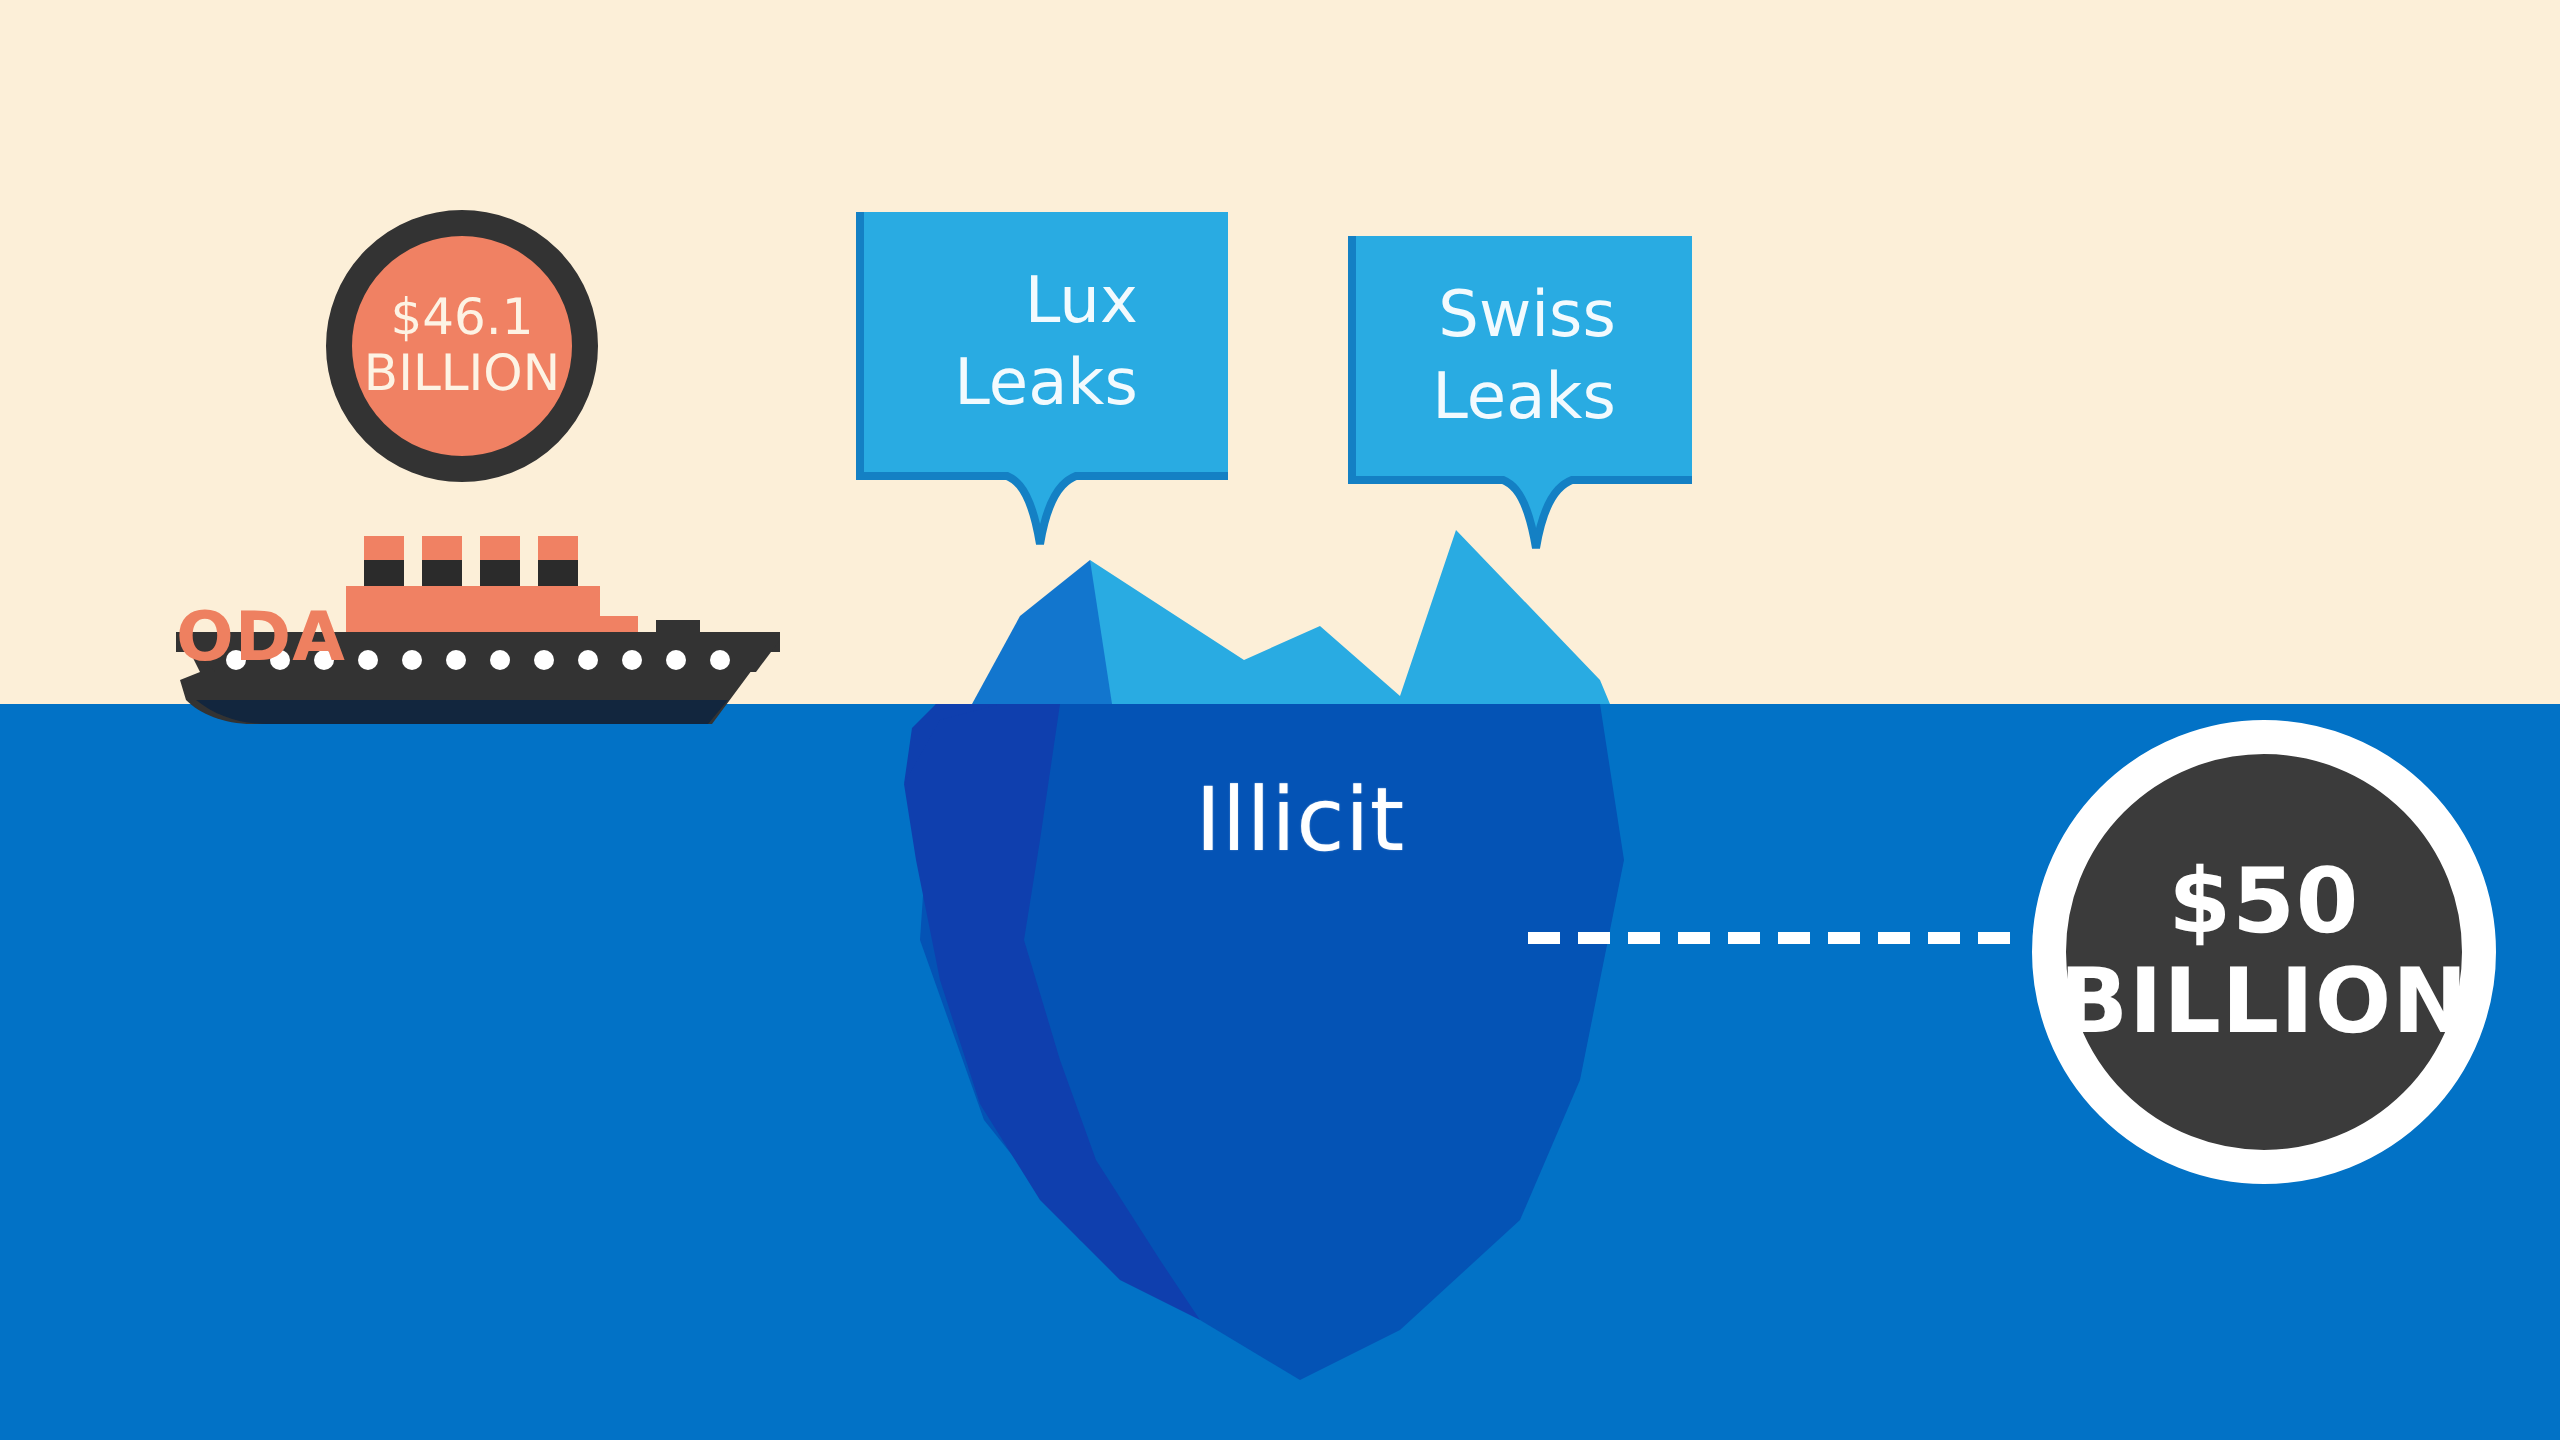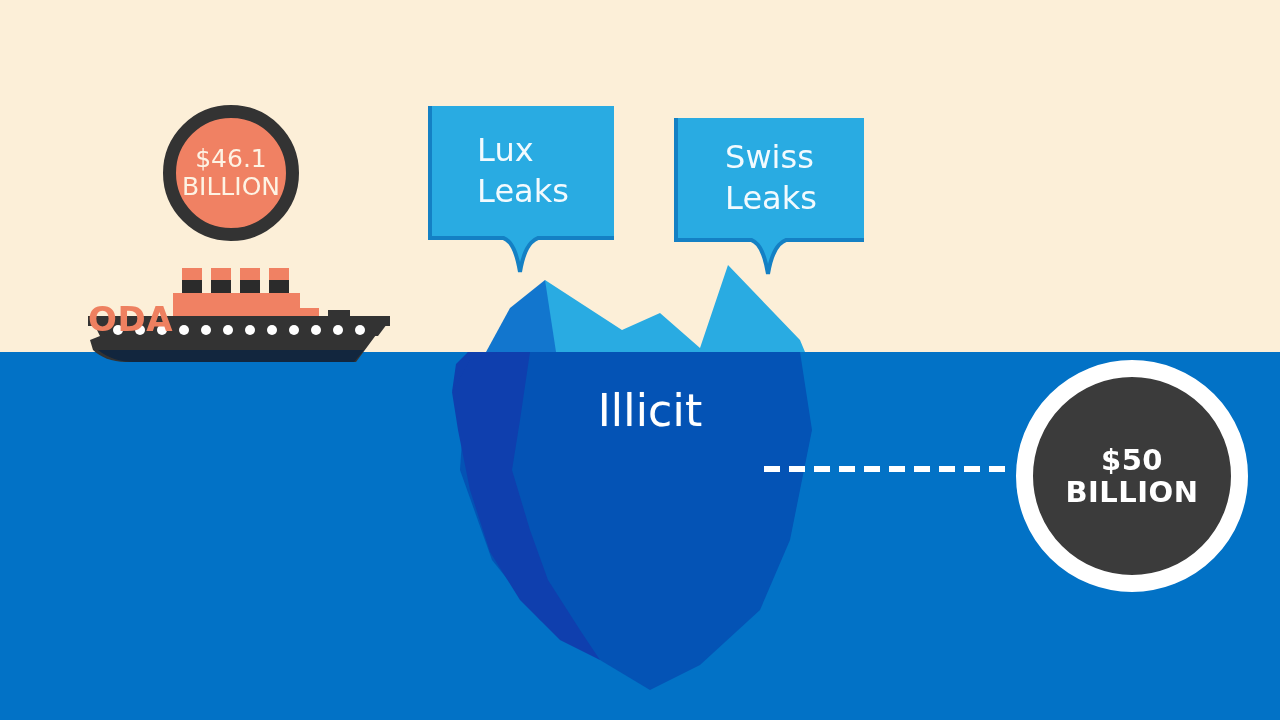--- a/index.html
+++ b/index.html
@@ -86,21 +86,21 @@
     color: #FDF3E4;
     font-size: 25px;
     line-height: 1.12;
   }
   .badge-iff {
     left: 1016px; top: 360px;
     width: 232px; height: 232px;
     background: #3B3B3B;
     border: 17px solid #FFFFFF;
     color: #FFFFFF;
-    font-size: 29px;
+    font-size: 45px;
     font-weight: bold;
     line-height: 1.12;
     letter-spacing: .5px;
   }
   .badge span { display: block; white-space: nowrap; }
 
   
   .bubble {
     position: absolute;
     background: #29ABE2;
@@ -108,25 +108,25 @@
     border-bottom: 4px solid #1480C4;
     box-sizing: border-box;
     display: flex;
     align-items: center;
     justify-content: center;
   }
   .bubble-text {
     color: #F2FAFE;
     font-size: 32px;
     line-height: 1.28;
-    text-align: left;
+    text-align: right;
     white-space: pre-line;
   }
   .bubble-lux  { left: 428px; top: 106px; width: 186px; height: 134px; }
-  .bubble-swiss{ left: 674px; top: 118px; width: 190px; height: 124px; }
+  .bubble-swiss{ left: 674px; top: 118px; width: 172px; height: 124px; }
   .bubble-tail {
     position: absolute;
     width: 56px; height: 38px;
     pointer-events: none;
   }
   .tail-lux   { left: 493px; top: 236px; }
   .tail-swiss { left: 741px; top: 238px; }
 
   
   .ship {

